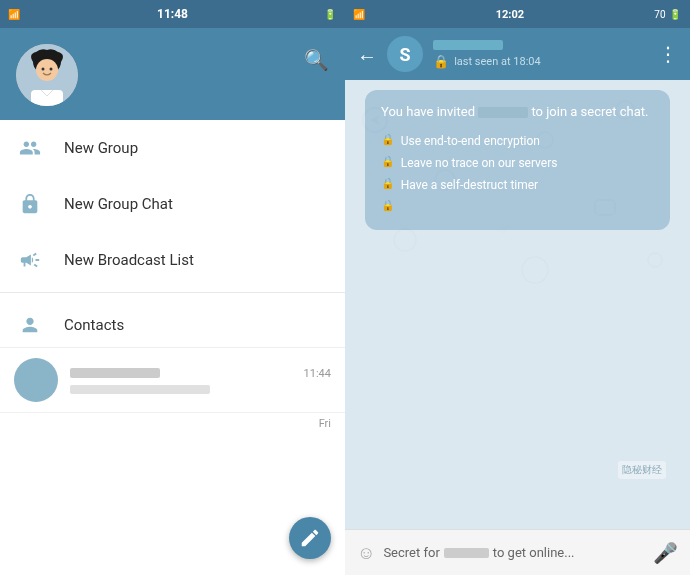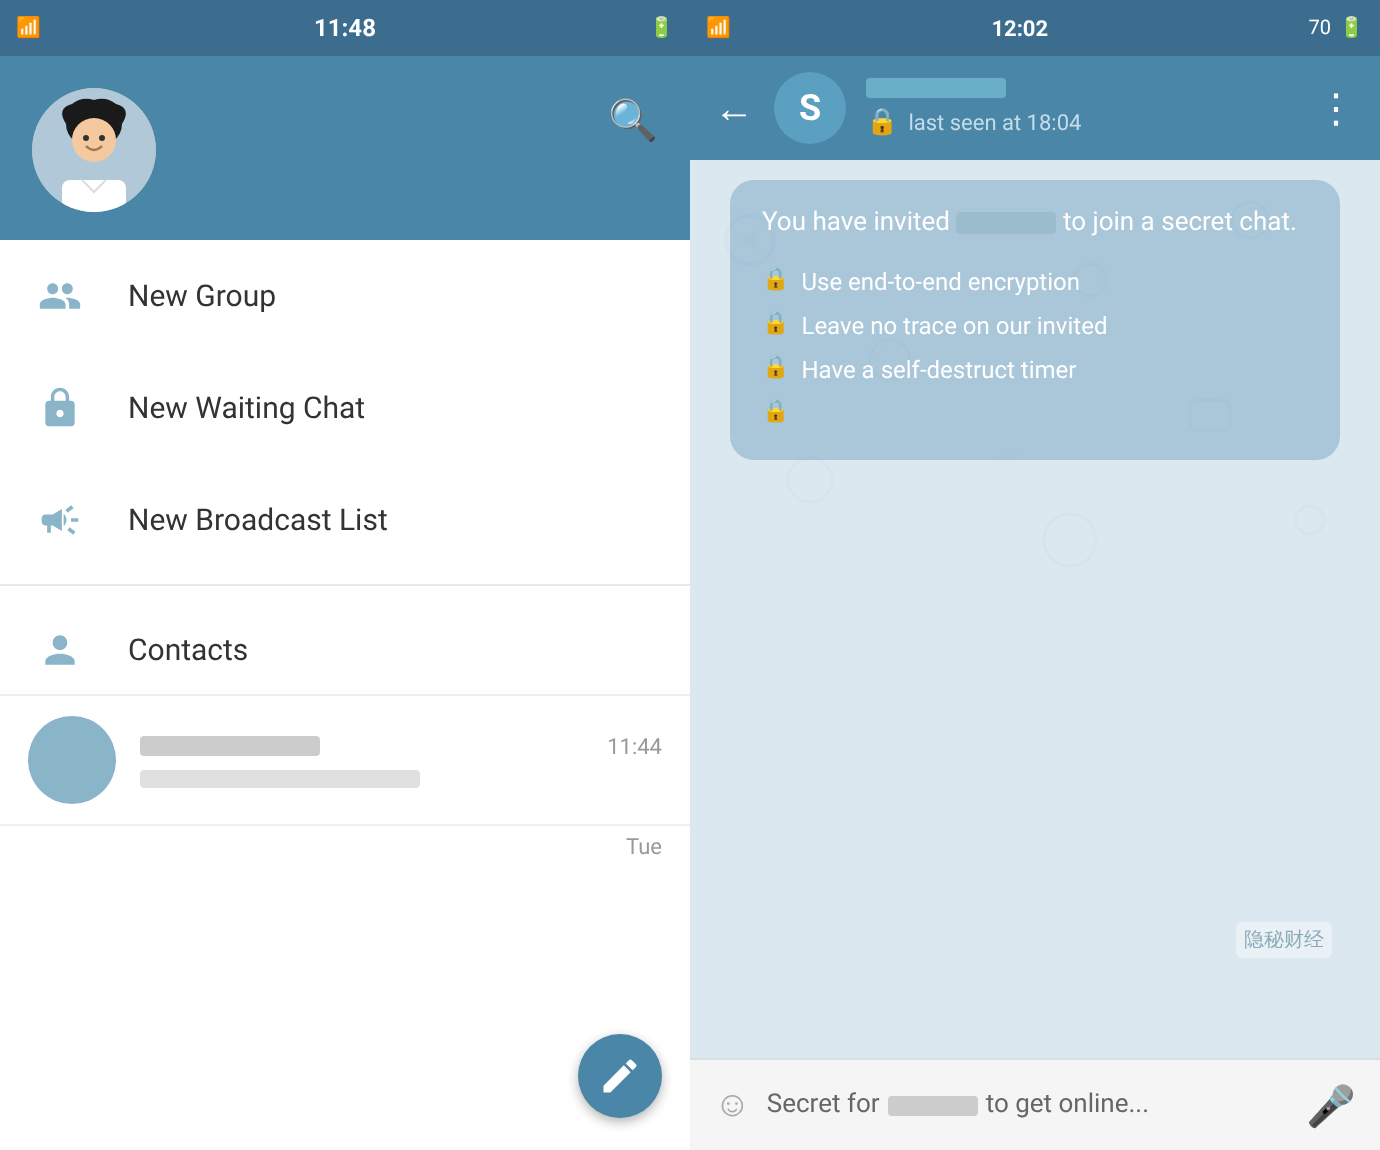--- a/index.html
+++ b/index.html
@@ -427,21 +427,21 @@
       </div>
       <span class="menu-label">New Group</span>
     </div>
 
     <div class="menu-item">
       <div class="menu-icon">
         <svg width="22" height="22" viewBox="0 0 24 24" fill="#8ab4c8">
             <path d="M18 8h-1V6c0-2.76-2.24-5-5-5S7 3.24 7 6v2H6c-1.1 0-2 .9-2 2v10c0 1.1.9 2 2 2h12c1.1 0 2-.9 2-2V10c0-1.1-.9-2-2-2zm-6 9c-1.1 0-2-.9-2-2s.9-2 2-2 2 .9 2 2-.9 2-2 2zm3.1-9H8.9V6c0-1.71 1.39-3.1 3.1-3.1 1.71 0 3.1 1.39 3.1 3.1v2z"></path>
           </svg>
       </div>
-      <span class="menu-label">New Waiting Chat</span>
+      <span class="menu-label">New Group Chat</span>
     </div>
 
     <div class="menu-item">
       <div class="menu-icon">
         <svg width="22" height="22" viewBox="0 0 24 24" fill="#8ab4c8">
             <path d="M18 11v2h4v-2h-4zm-2 6.61c.96.71 2.21 1.65 3.2 2.39.4-.53.8-1.07 1.2-1.6-.99-.74-2.24-1.68-3.2-2.4-.4.54-.8 1.08-1.2 1.61zM19.4 5.6c-.4-.53-.8-1.07-1.2-1.6-.99.74-2.24 1.68-3.2 2.4.4.53.8 1.07 1.2 1.6.96-.72 2.21-1.65 3.2-2.4zM4 9c-1.1 0-2 .9-2 2v2c0 1.1.9 2 2 2h1v4h2v-4h1l5 3V6L8 9H4zm11.5 3c0-1.33-.58-2.53-1.5-3.35v6.69c.92-.81 1.5-2.01 1.5-3.34z"></path>
           </svg>
       </div>
       <span class="menu-label">New Broadcast List</span>
     </div>
@@ -463,21 +463,21 @@
     <div class="chat-item">
       <div class="chat-avatar" style="background:#8ab4c8;"></div>
       <div class="chat-info">
         <div class="chat-name-row">
           <div class="chat-name"></div>
           <span class="chat-time">11:44</span>
         </div>
         <div class="chat-msg"></div>
       </div>
     </div>
-    <div style="padding:4px 14px;font-size:11px;color:#999;text-align:right;">Tue</div>
+    <div style="padding:4px 14px;font-size:11px;color:#999;text-align:right;">Fri</div>
 
     <div class="fab">
       <svg width="22" height="22" viewBox="0 0 24 24" fill="white">
           <path d="M3 17.25V21h3.75L17.81 9.94l-3.75-3.75L3 17.25zM20.71 7.04c.39-.39.39-1.02 0-1.41l-2.34-2.34c-.39-.39-1.02-.39-1.41 0l-1.83 1.83 3.75 3.75 1.83-1.83z"></path>
         </svg>
     </div>
   </div>
 
 </div>
 
@@ -530,21 +530,21 @@
         <span>You have invited</span>
         <span class="blurred"></span>
         <span>to join a secret chat.</span>
       </div>
       <div class="feature-item">
         <span class="lock-small">🔒</span>
         <span>Use end-to-end encryption</span>
       </div>
       <div class="feature-item">
         <span class="lock-small">🔒</span>
-        <span>Leave no trace on our invited</span>
+        <span>Leave no trace on our servers</span>
       </div>
       <div class="feature-item">
         <span class="lock-small">🔒</span>
         <span>Have a self-destruct timer</span>
       </div>
       <div class="feature-item">
         <span class="lock-small">🔒</span>
       </div>
     </div>
 

